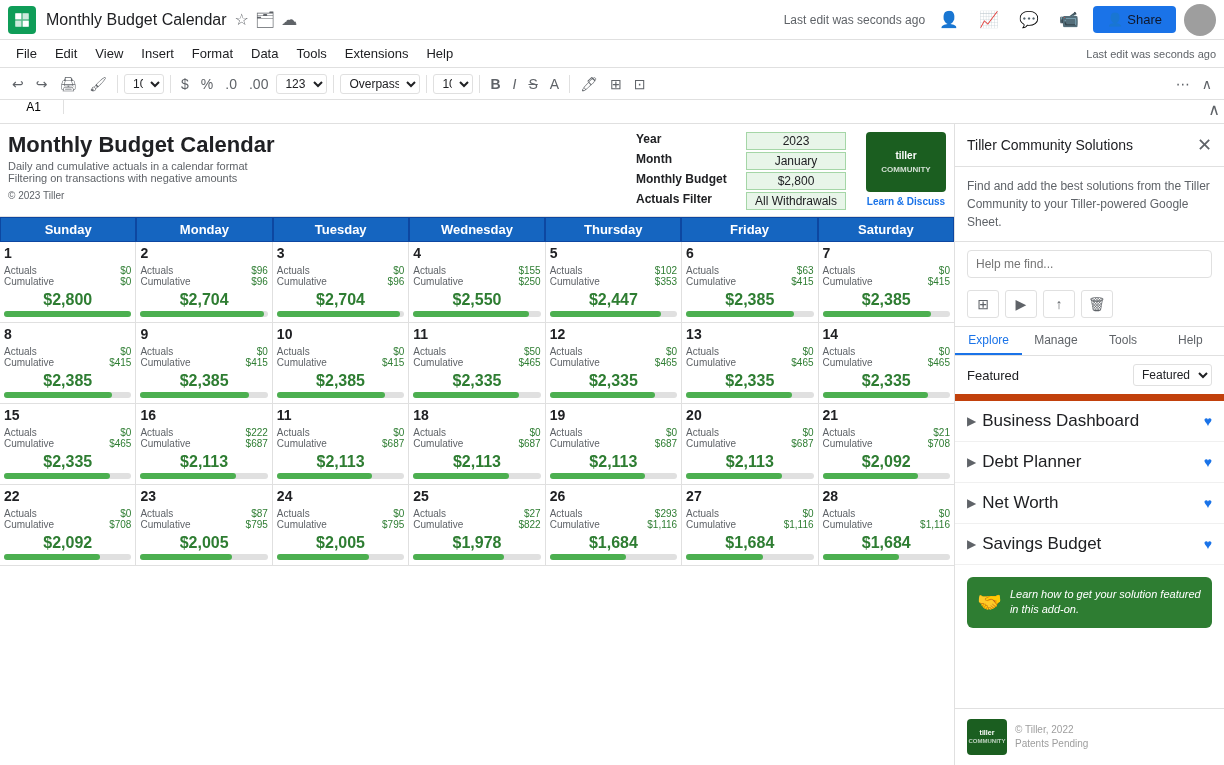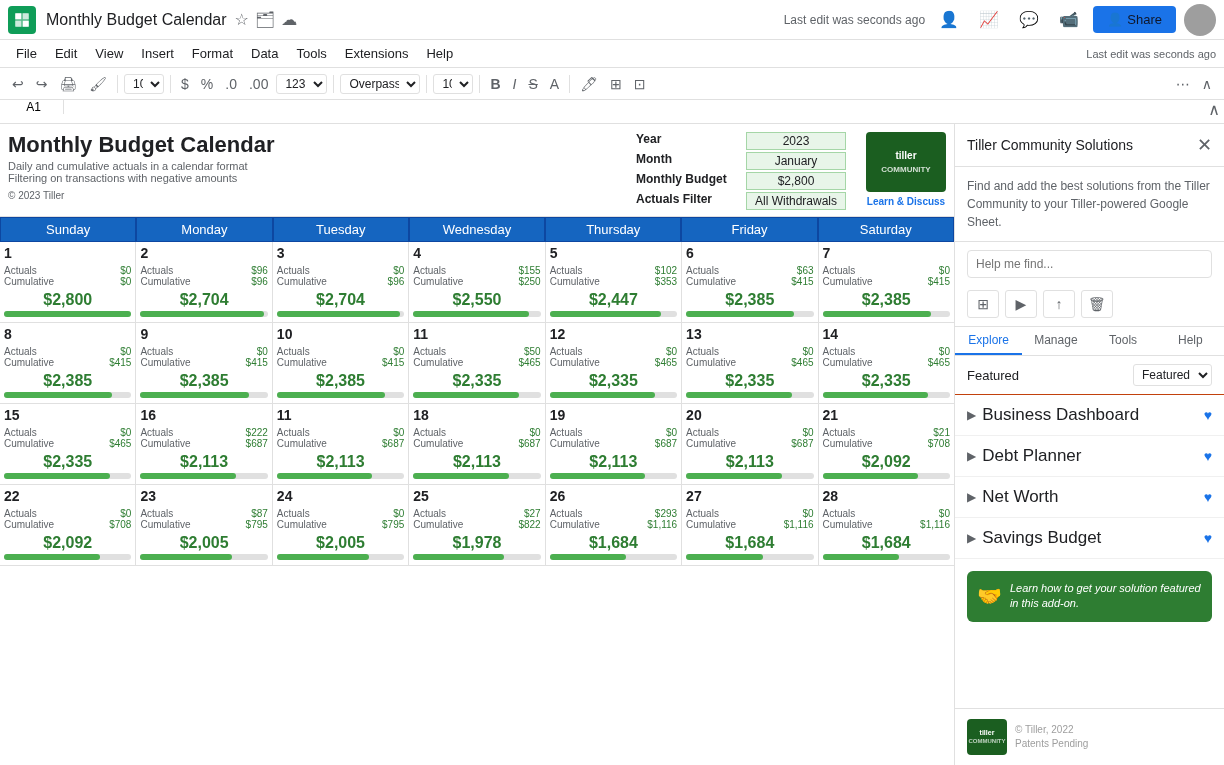--- a/index.html
+++ b/index.html
@@ -103,21 +103,21 @@
     }
 
     .tiller-logo {
       width: 80px; height: 60px; background: #1b5e20; border-radius: 4px;
       display: flex; flex-direction: column; align-items: center; justify-content: center;
     }
     .learn-link { font-size: 10px; color: #1a73e8; text-align: center; cursor: pointer; font-weight: bold; }
     .day-header-row { display: flex; }
     .day-header {
       flex: 1; background: #1565c0; color: white; text-align: center;
-      font-size: 13px; font-weight: normal; padding: 4px 0; border: 1px solid #0d47a1;
+      font-size: 13px; font-weight: bold; padding: 4px 0; border: 1px solid #0d47a1;
     }
 
     
     .week-row { display: flex; border-bottom: 1px solid #e0e0e0; }
     .day-cell {
       flex: 1; border-right: 1px solid #e0e0e0; padding: 2px 4px; min-height: 80px;
       position: relative; overflow: hidden;
     }
     .day-cell:last-child { border-right: none; }
     .day-num { font-size: 14px; font-weight: bold; color: #202124; line-height: 1.4; }
@@ -159,21 +159,21 @@
     .panel-tabs { display: flex; border-bottom: 1px solid #e0e0e0; }
     .panel-tab {
       flex: 1; text-align: center; padding: 6px; font-size: 12px;
       cursor: pointer; color: #5f6368; border-bottom: 2px solid transparent;
     }
     .panel-tab.active { color: #1a73e8; border-bottom: 2px solid #1a73e8; font-weight: 500; }
 
     
     .featured-row {
       display: flex; align-items: center; justify-content: space-between;
-      padding: 8px 12px; border-bottom: 1px solid #c2410c;
+      padding: 8px 12px; border-bottom: 7px solid #c2410c;
     }
     .featured-label { font-size: 13px; font-weight: 500; color: #202124; }
     .featured-select {
       border: 1px solid #e0e0e0; border-radius: 3px; padding: 2px 4px;
       font-size: 12px; color: #202124; cursor: pointer; background: #fff;
     }
 
     
     .solution-item {
       display: flex; align-items: center; justify-content: space-between;

